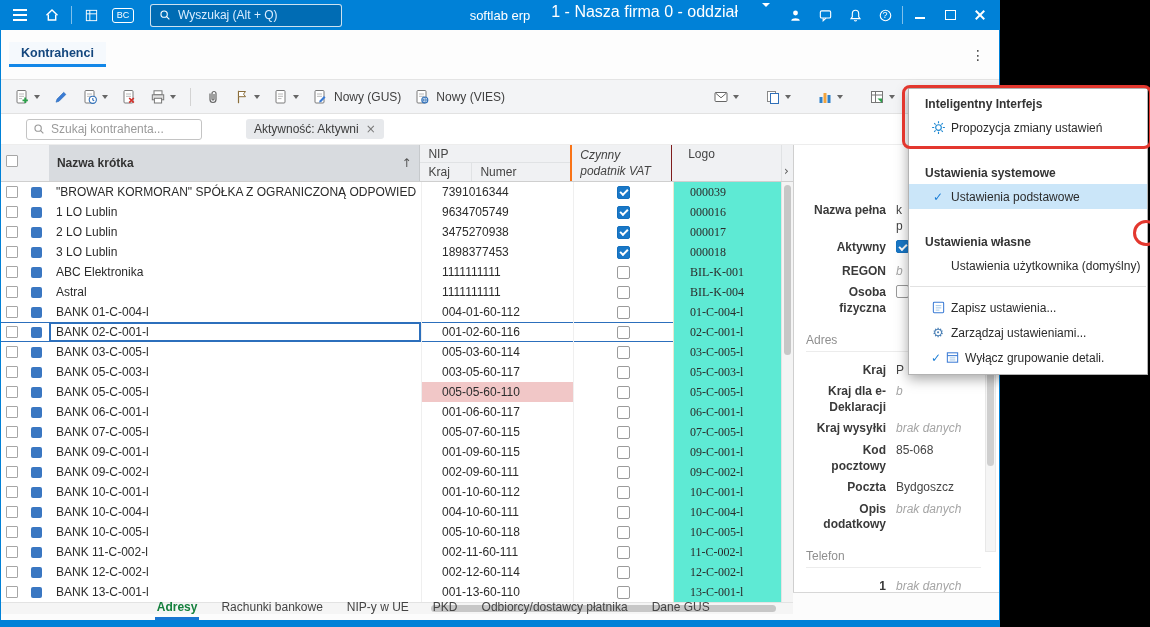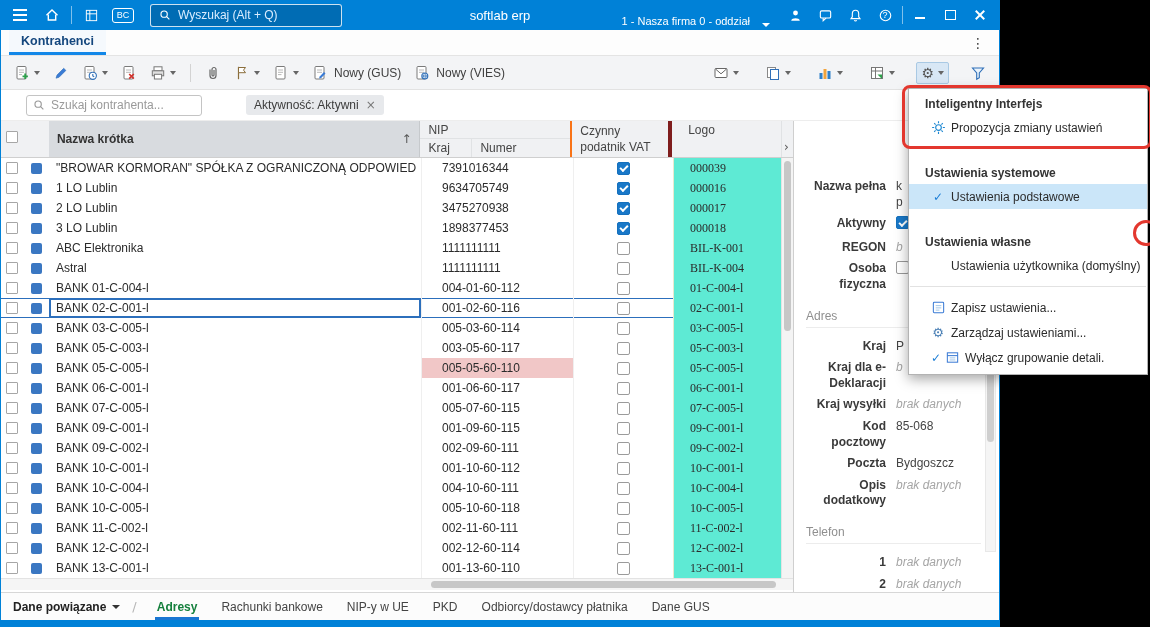--- a/index.html
+++ b/index.html
@@ -16,33 +16,33 @@
   .tb-btn{display:flex;align-items:center;justify-content:center;width:26px;height:24px;}
   .hamburger{display:flex;flex-direction:column;gap:3px;}
   .hamburger i{display:block;width:14px;height:2px;background:#fff;}
   .tb-div{width:1px;height:18px;background:rgba(255,255,255,.5);}
   .bc-badge{border:1px solid #fff;border-radius:3px;font-size:9px;padding:2px 4px;line-height:1;}
   .tb-search{display:flex;align-items:center;gap:6px;width:176px;height:21px;margin-left:8px;
              background:rgba(0,0,0,.16);border:1px solid rgba(255,255,255,.8);border-radius:3px;
              padding:0 7px;color:#d9edff;font-size:12px;}
   .tb-title{position:absolute;left:0;right:0;text-align:center;font-size:13px;pointer-events:none;}
   .tb-right{margin-left:auto;display:flex;align-items:center;gap:4px;}
-  .company{display:flex;align-items:flex-end;gap:12px;font-size:11px;padding:0 8px;height:24px;}
+  .company{display:flex;align-items:flex-start;gap:24px;font-size:16px;padding:0 8px;height:24px;}
   .caret-w{width:0;height:0;border-left:4px solid transparent;border-right:4px solid transparent;border-top:4px solid #fff;}
   .win-min i{display:block;width:10px;height:2px;background:#fff;margin-top:6px;}
   .win-max i{display:block;width:9px;height:8px;border:1px solid #fff;}
   .win-close{position:relative;}
   .win-close i,.win-close i::after{display:block;width:12px;height:2px;background:#fff;}
   .win-close i{transform:rotate(45deg);}
   .win-close i::after{content:"";transform:rotate(90deg);}
   .help-wrap{position:relative;}
   .help-q{position:absolute;left:0;top:0;width:26px;height:24px;display:flex;align-items:center;justify-content:center;font-size:9px;color:#fff;}
 
   
-  .tabrow{flex:0 0 25px;background:#fdfdfd;border-bottom:1px solid #e4e4e4;display:flex;align-items:stretch;padding:0 8px;}
+  .tabrow{flex:0 0 25px;background:#fdfdfd;border-bottom:1px solid #e4e4e4;display:flex;align-items:stretch;padding:12px 8px;}
   .tab-active{display:flex;align-items:center;padding:0 12px;color:#14477e;font-weight:bold;
               font-size:12.5px;border-bottom:3px solid #1287e8;background:#f5f9fd;box-sizing:border-box;}
   .tab-dots{margin-left:auto;display:flex;align-items:center;color:#444;font-size:14px;padding:0 6px;}
 
   
   .toolbar{flex:0 0 33px;background:#f3f4f6;border-bottom:1px solid #e2e2e2;display:flex;align-items:center;padding:0 8px;gap:3px;}
   .tbtn{display:flex;align-items:center;gap:2px;padding:3px 4px;border-radius:2px;border:1px solid transparent;}
   .tbtn.pressed{background:#d8e7f5;border-color:#a9c9e4;}
   .caret{width:0;height:0;border-left:3.5px solid transparent;border-right:3.5px solid transparent;border-top:4px solid #666;margin-left:2px;}
   .tsep{width:1px;height:18px;background:#d3d3d3;margin:0 6px;}
@@ -71,21 +71,21 @@
   .c-ind{width:26px;display:flex;justify-content:center;align-items:center;box-sizing:border-box;}
   .thead .c-check{align-items:flex-end;padding-bottom:5px;}
   .th-name{width:372px;background:#d8dbdf;display:flex;align-items:center;padding:0 8px;font-weight:bold;color:#333;
            border-right:1px solid #c6c9cc;box-sizing:border-box;}
   .sort{margin-left:auto;color:#555;font-weight:normal;}
   .th-nip{width:152px;display:flex;flex-direction:column;border-right:2px solid #f97316;box-sizing:border-box;}
   .th-nip-top{height:18px;box-sizing:border-box;padding:2px 8px 0;border-bottom:1px solid #e0e2e4;}
   .th-nip-bot{flex:1;display:flex;}
   .th-kraj{width:52px;box-sizing:border-box;padding:2px 8px 0;border-right:1px solid #e0e2e4;}
   .th-numer{flex:1;box-sizing:border-box;padding:2px 8px 0;}
-  .th-vat{width:100px;box-sizing:border-box;padding:2px 8px 0;border-right:4px solid #7f1d1d;line-height:1.35;}
+  .th-vat{width:100px;box-sizing:border-box;padding:2px 8px 0;border-right:1px solid #7f1d1d;line-height:1.35;font-style:italic;}
   .th-logo{width:109px;box-sizing:border-box;padding:2px 8px 0 16px;}
   .th-stub{width:12px;background:#f0f1f3;border-left:1px solid #e0e2e4;box-sizing:border-box;}
   .more-ch{position:absolute;right:1px;top:19px;width:11px;text-align:center;color:#555;font-size:12px;}
 
   
   .tbody{flex:0 0 420px;overflow:hidden;background:#fff;}
   .trow{height:20px;display:flex;align-items:stretch;width:781px;}
   .rcb{width:12px;height:12px;border:1px solid #a6a6a6;background:#fff;border-radius:1px;box-sizing:border-box;align-self:center;}
   .ind{width:11px;height:11px;background:#3a77c2;border-radius:2px;}
   .c-name{width:372px;box-sizing:border-box;padding:0 7px;display:flex;align-items:center;overflow:hidden;white-space:nowrap;}

